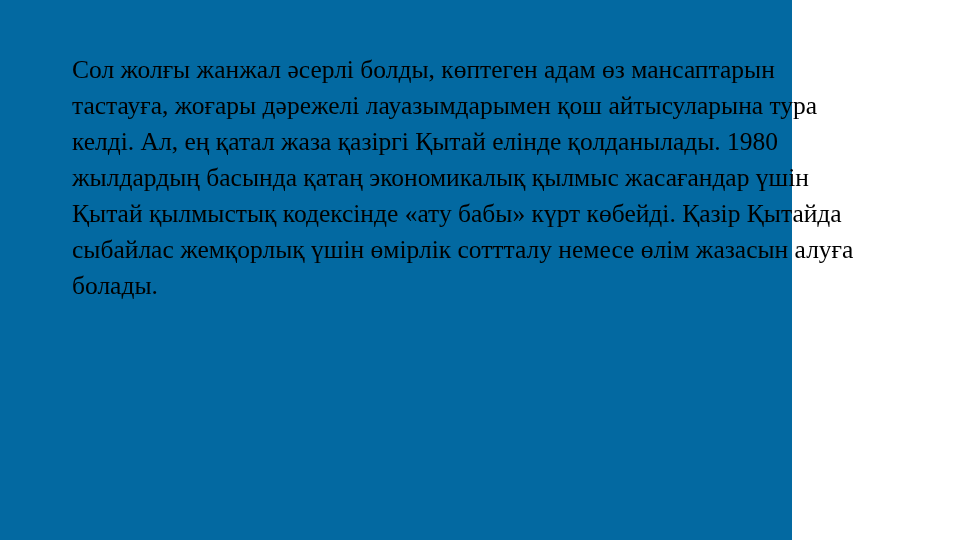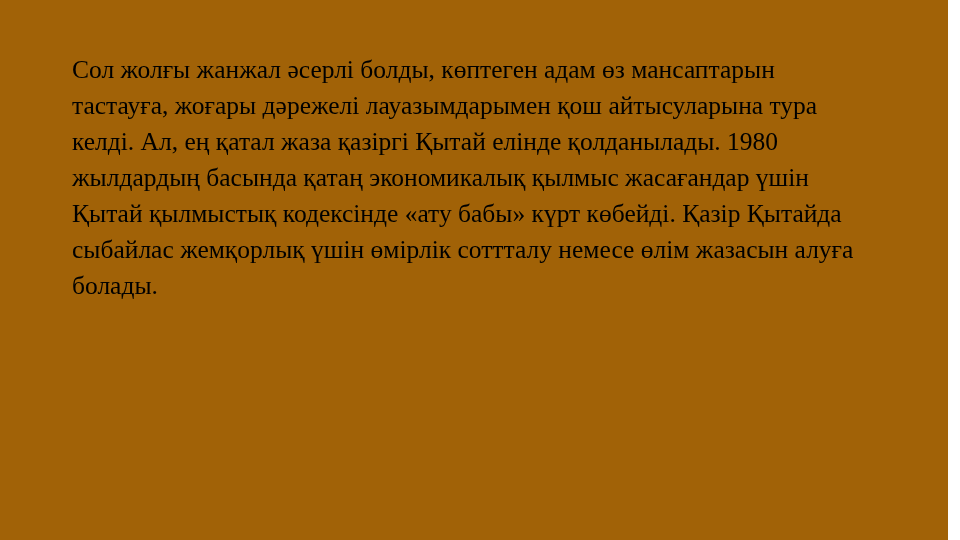--- a/index.html
+++ b/index.html
@@ -8,23 +8,23 @@
   }
   body {
     width: 960px;
     height: 540px;
     background: #ffffff;
     font-family: "Liberation Serif", serif;
     overflow: hidden;
   }
   .page {
     position: relative;
-    width: 948px;
+    width: 792px;
     height: 540px;
-    background: #a16207;
+    background: #0369a1;
     box-sizing: border-box;
   }
   .text-block {
     position: absolute;
     left: 72px;
     top: 52px;
     width: 790px;
   }
   .body-paragraph {
     margin: 0;

